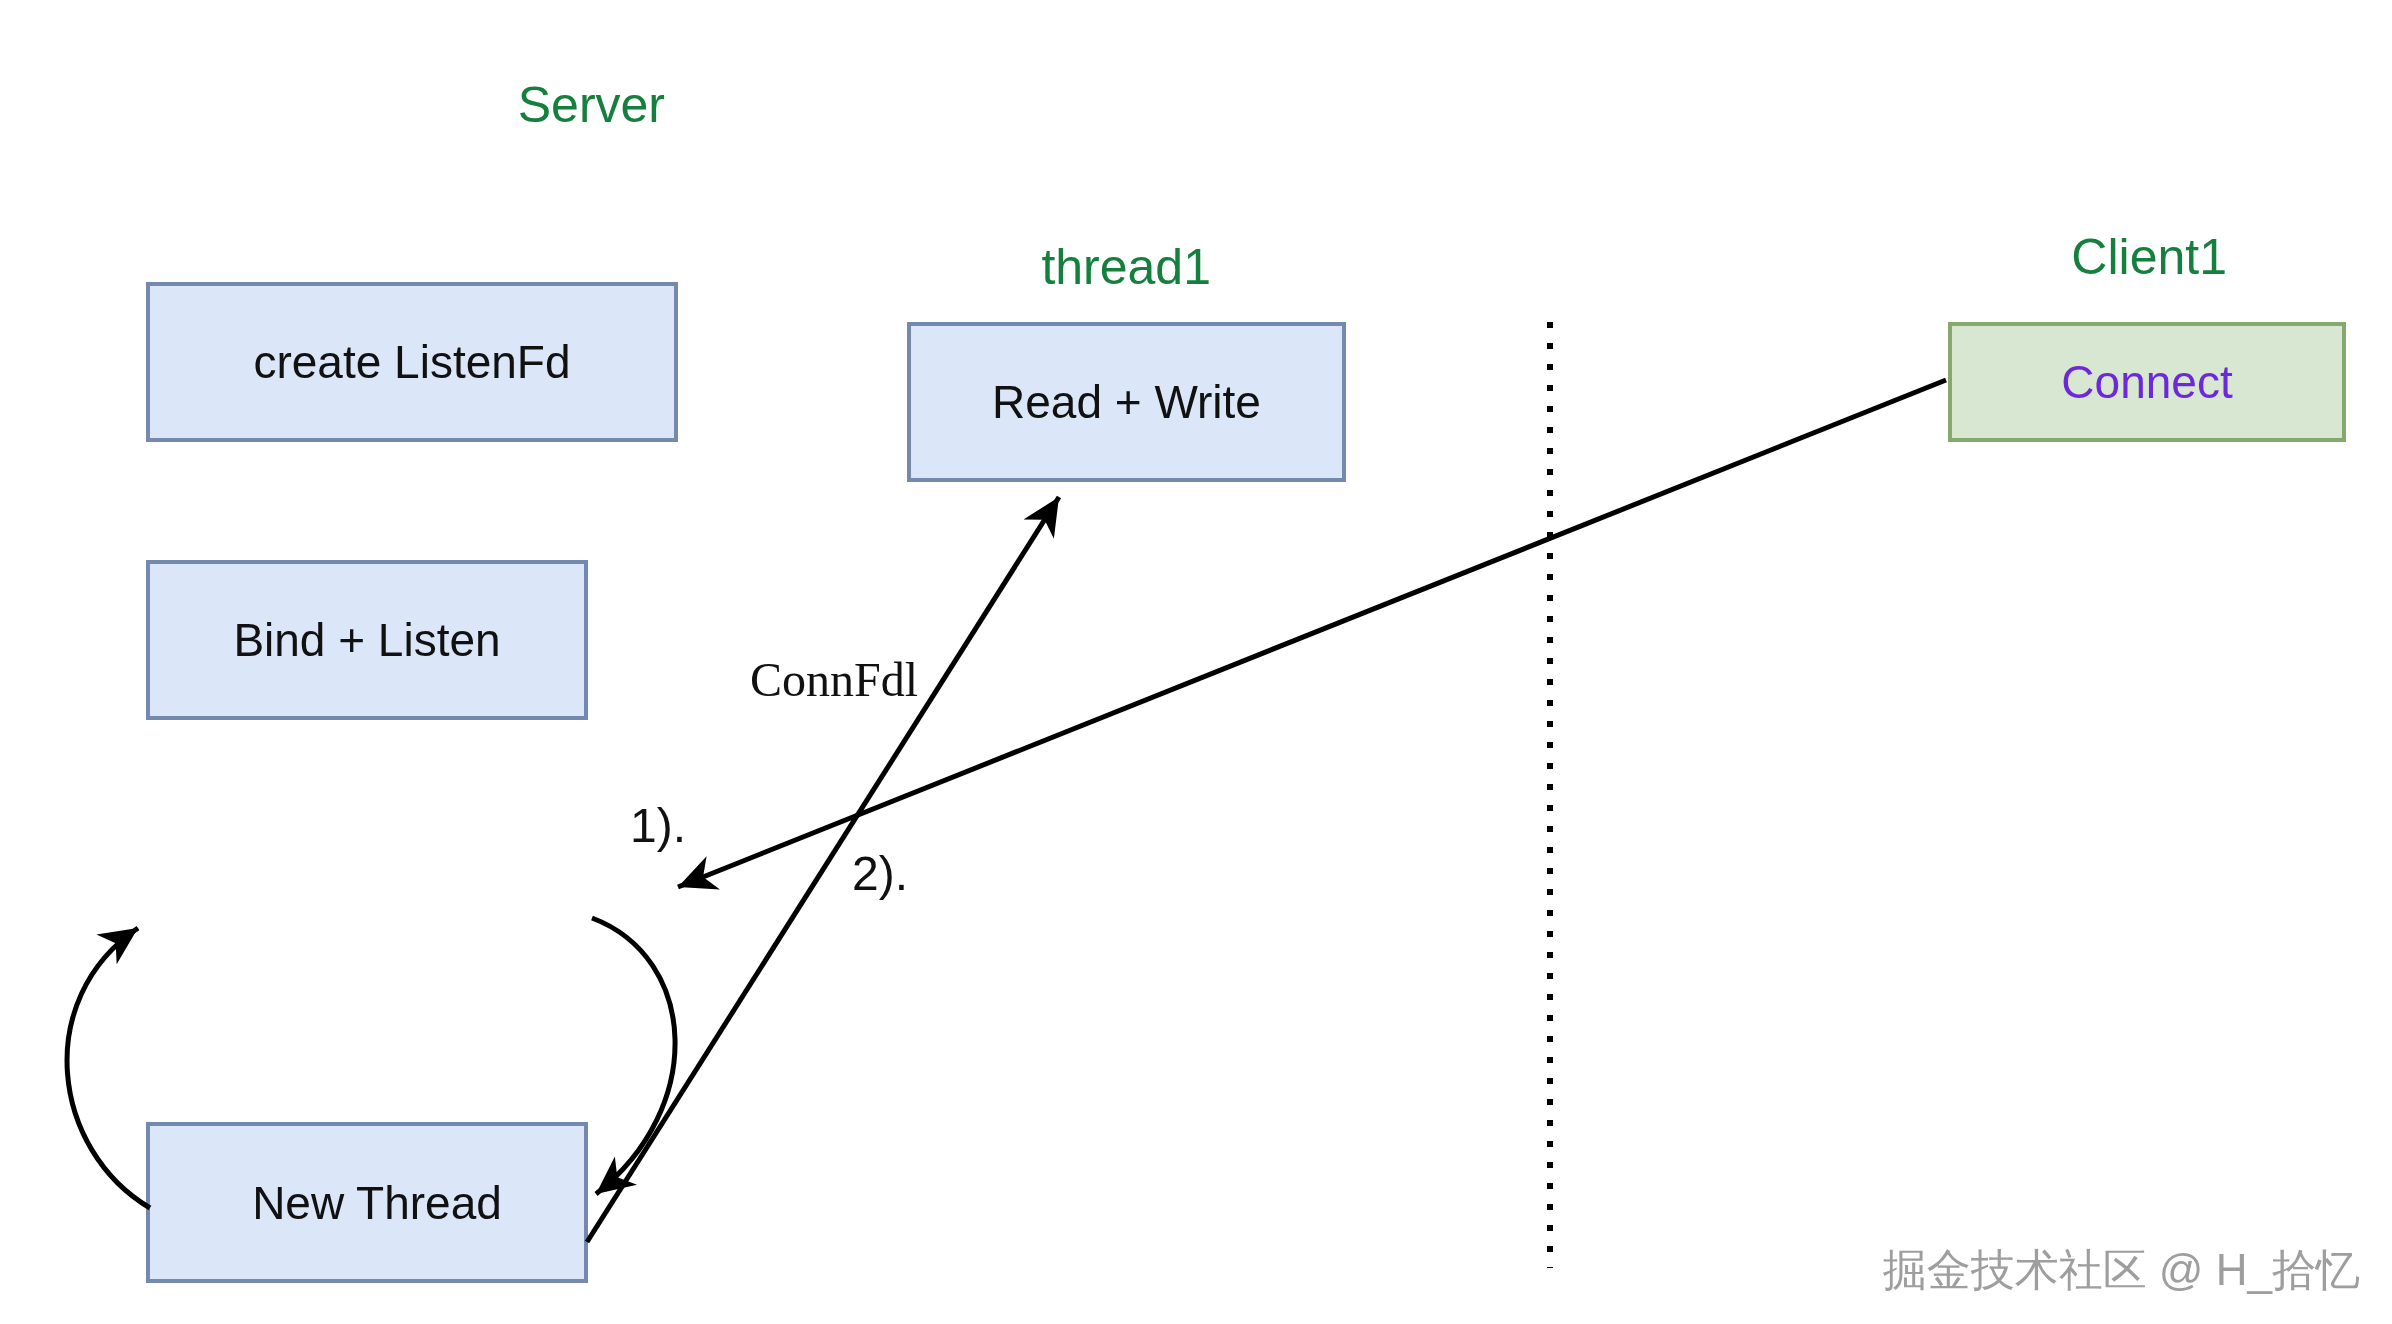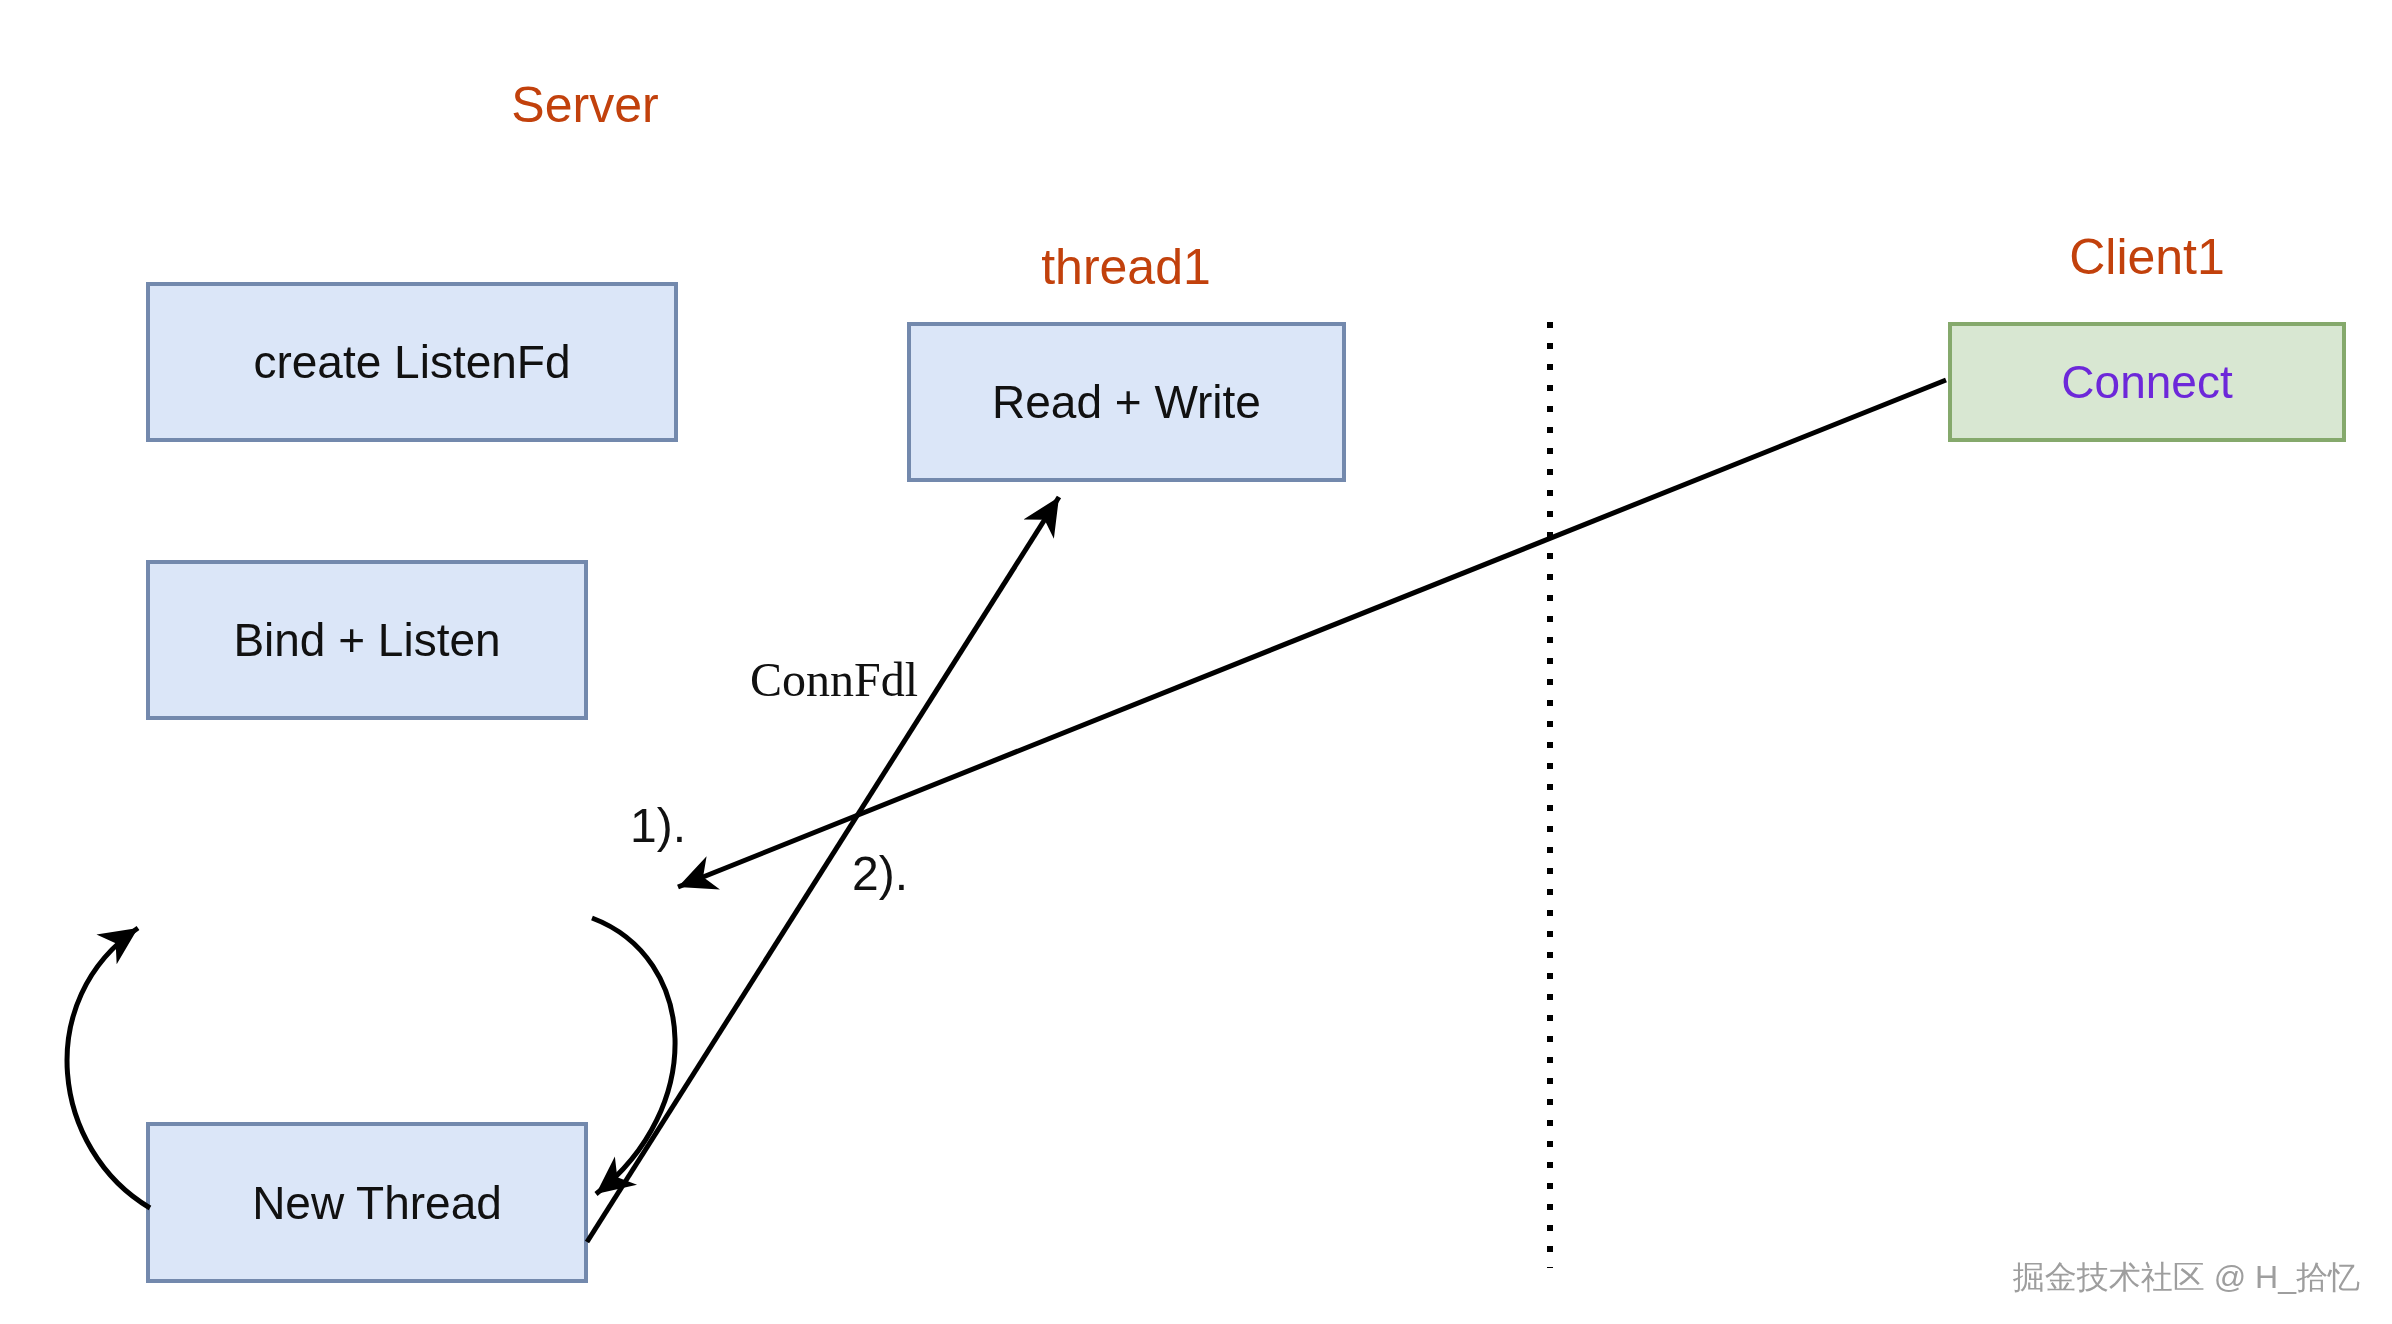--- a/index.html
+++ b/index.html
@@ -7,23 +7,23 @@
     position: relative;
     width: 2392px;
     height: 1324px;
     background: #ffffff;
     font-family: "Liberation Sans", sans-serif;
     overflow: hidden;
   }
   .lane-title {
     position: absolute;
     font-size: 50px;
-    color: #c2410c;
+    color: #15803d;
     white-space: nowrap;
-    text-align: center;
+    text-align: right;
   }
   .pbox {
     position: absolute;
     display: flex;
     align-items: center;
     justify-content: center;
     font-size: 46px;
     color: #111111;
     background: #dbe6f8;
     border: 4px solid #7389ad;
@@ -51,21 +51,21 @@
   #overlay-svg {
     position: absolute;
     left: 0; top: 0;
     width: 2392px;
     height: 1324px;
   }
   .watermark {
     position: absolute;
     right: 32px;
     bottom: 24px;
-    font-size: 32px;
+    font-size: 44px;
     color: #9e9e9e;
     text-shadow: 2px 2px 1px rgba(255,255,255,0.95);
     white-space: nowrap;
   }
 </style>
 </head>
 <body>
 
 <div id="stage">
 

